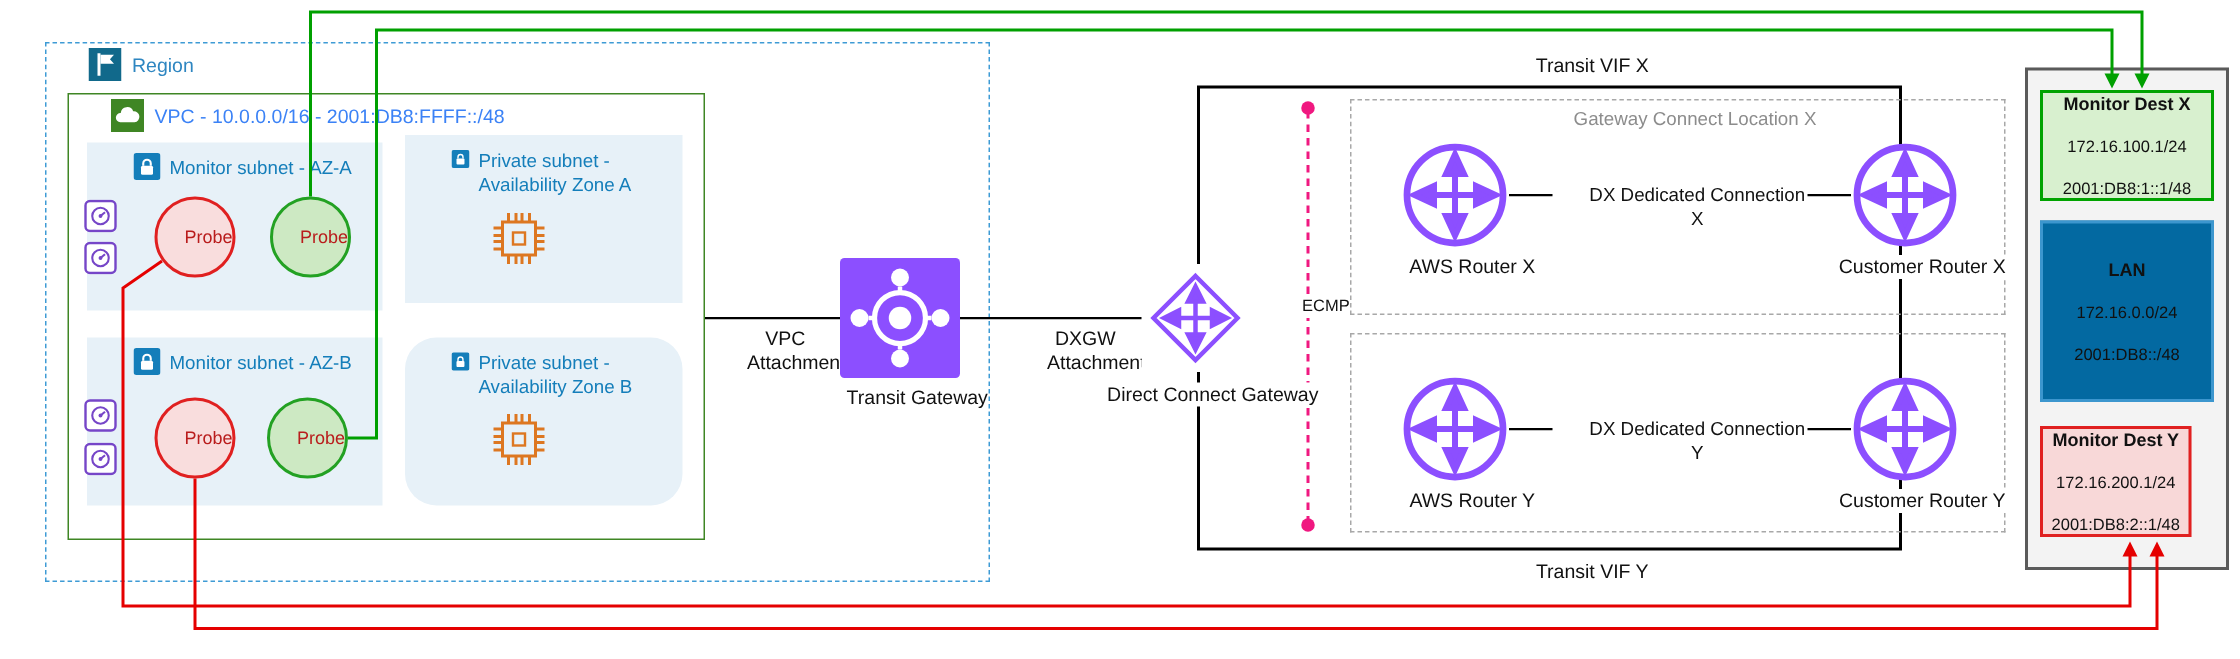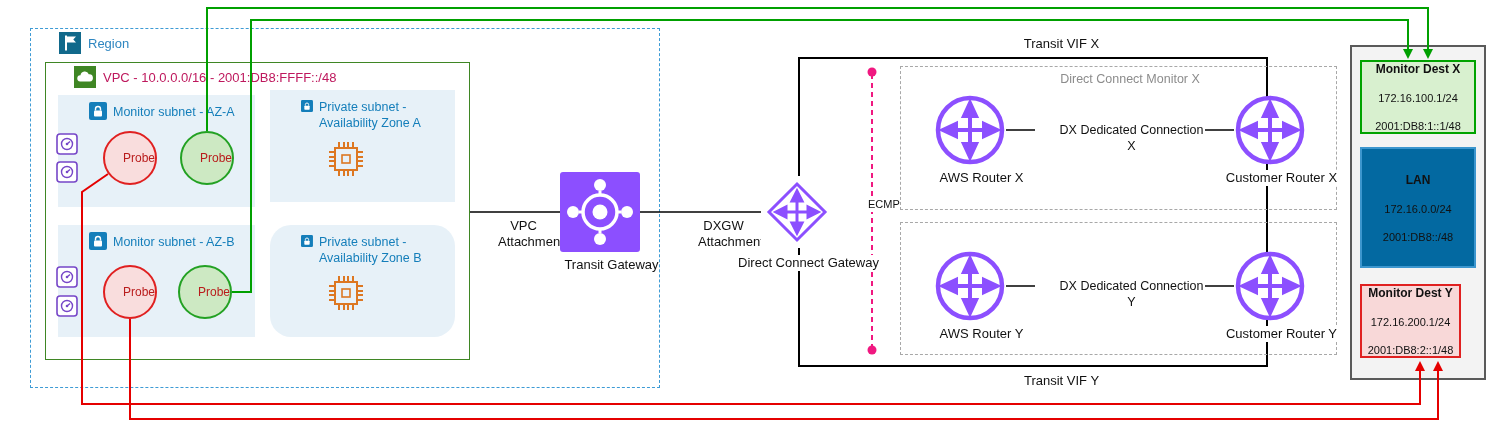--- a/index.html
+++ b/index.html
@@ -8,21 +8,21 @@
     position:relative; width:1493px; height:439px; background:#fff;
     font-family:"Liberation Sans","DejaVu Sans",sans-serif; font-size:13px; color:#111;
     overflow:hidden;
   }
   .abs { position:absolute;padding-left:23px; }
   .z1 { z-index:1; } .z2 { z-index:2; } .z6 { z-index:6; }
   .hstack { display:flex; align-items:center; gap:7px; }
   .region-box { border:1.5px dashed #3E9BD5; }
   .region-label { color:#2E86C1; font-size:13px; }
   .vpc-box { border:1.5px solid #3F8624; }
-  .vpc-label { color:#be185d; font-size:13px; }
+  .vpc-label { color:#3b82f6; font-size:13px; }
   .subnet { background:#E7F1F8; }
   .subnet-head { display:flex; align-items:flex-start; gap:6px; padding:7px 8px; }
   .subnet-label { color:#147EBA; font-size:12.5px; line-height:1.3; padding-top:2px; }
   .probe { border-radius:50%; width:54px; height:54px; display:flex; align-items:center;
            justify-content:flex-end; font-size:12px; color:#b91c1c; z-index:2; position:absolute; }
   .probe.red   { background:#F9DDDD; border:2.5px solid #E02020; }
   .probe.green { background:#CDE9C3; border:2.5px solid #23A123; }
   .black-box { border:2px solid #000; }
   .loc-box { border:1.5px dashed #A8A8A8; }
   .loc-label { color:#8C8C8C; font-size:12.5px; text-align:center; }
@@ -203,21 +203,21 @@
       <line x1="23" y1="36" x2="49" y2="36"></line>
       <polygon points="25,31 25,41 15,36"></polygon>
         <polygon points="47,31 47,41 57,36"></polygon>
     </g>
   </svg>
   <div class="abs lbl whitebg z6" style="left:710px;top:255px;width:174px;">Direct Connect Gateway</div>
 
   <div class="abs lbl whitebg z6" style="left:845px;top:196px;width:46px;font-size:11px;">ECMP</div>
 
   <div class="abs loc-box z1" style="left:900px;top:66px;width:437px;height:144px;"></div>
-  <div class="abs loc-label z2" style="left:900px;top:72px;width:437px;">Direct Connect Monitor X</div>
+  <div class="abs loc-label z2" style="left:900px;top:72px;width:437px;">Gateway Connect Location X</div>
   <svg class="icon" style="left:934px;top:94px;" width="72" height="72" viewBox="0 0 72 72">
     <circle cx="36" cy="36" r="32" fill="#fff" stroke="#8C4FFF" stroke-width="4.5"></circle>
     <g stroke="#8C4FFF" stroke-width="4" fill="#8C4FFF">
       <line x1="36" y1="20" x2="36" y2="52"></line>
         <line x1="20" y1="36" x2="52" y2="36"></line>
       <polygon points="30,22 42,22 36,9"></polygon>
         <polygon points="30,50 42,50 36,63"></polygon>
       <polygon points="22,30 22,42 9,36"></polygon>
         <polygon points="50,30 50,42 63,36"></polygon>
     </g>

